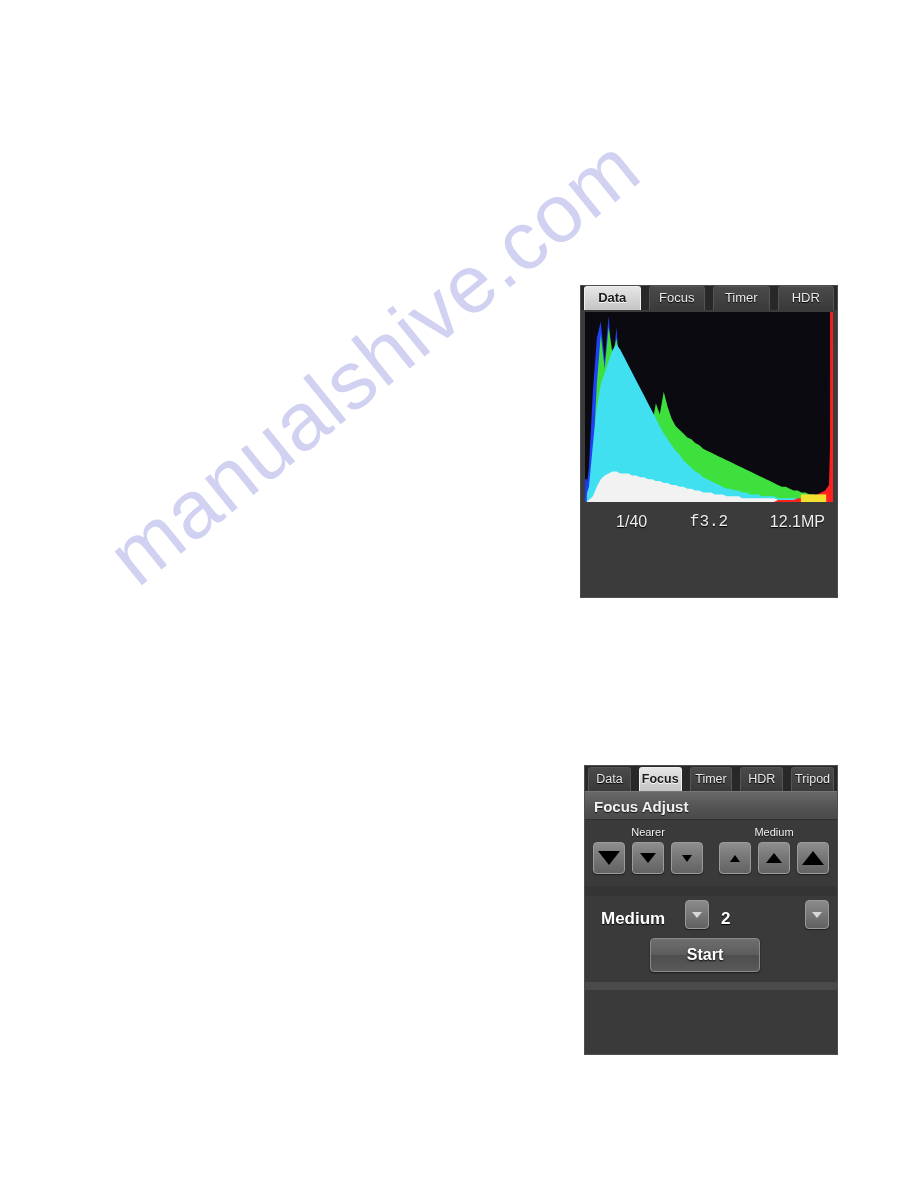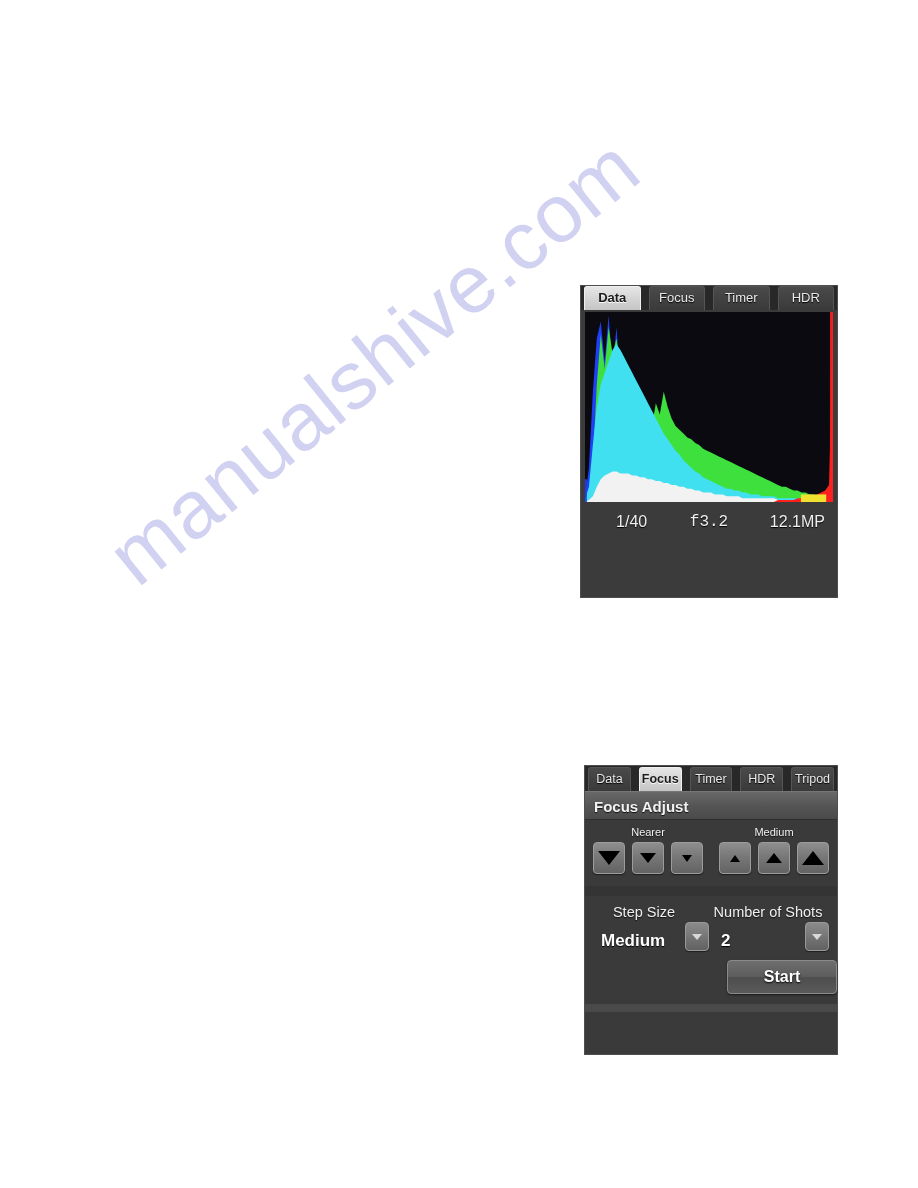--- a/index.html
+++ b/index.html
@@ -230,21 +230,21 @@
     display: flex; align-items: center; justify-content: center;
     box-shadow: 0 1px 1px rgba(0,0,0,0.5);
   }
   .sel-chevron .chev {
     width: 0; height: 0;
     border-left: 5px solid transparent;
     border-right: 5px solid transparent;
     border-top: 6px solid #d8d8d8;
   }
 
-  .start-row { display: flex; justify-content: flex-end; padding: 3px 0 4px 0; }
+  .start-row { display: flex; justify-content: center; padding: 3px 12px 4px 0; }
   .btn-start {
     width: 108px; height: 32px;
     border-radius: 4px;
     background: linear-gradient(to bottom, #6e6e6e 0%, #5d5d5d 48%, #4e4e4e 52%, #5a5a5a 100%);
     border: 1px solid #8a8a8a;
     color: #ffffff;
     font-size: 16px;
     font-weight: bold;
     text-shadow: 0 1px 2px #000;
     display: flex; align-items: center; justify-content: center;
@@ -333,24 +333,20 @@
           <span class="tri up-lg"></span>
         </div>
       </div>
     </div>
   </div>
 
   <div class="divider-gap"></div>
 
 
   <div class="section-body">
-    <div class="stack-labels">
-      <span class="c1">Step Size</span>
-      <span class="c2">Number of Shots</span>
-    </div>
     <div class="stack-controls">
       <span class="sel-value step">Medium</span>
       <span class="sel-chevron">
         <span class="chev"></span>
       </span>
       <span class="sel-value shots">2</span>
       <span class="sel-chevron">
         <span class="chev"></span>
       </span>
     </div>

